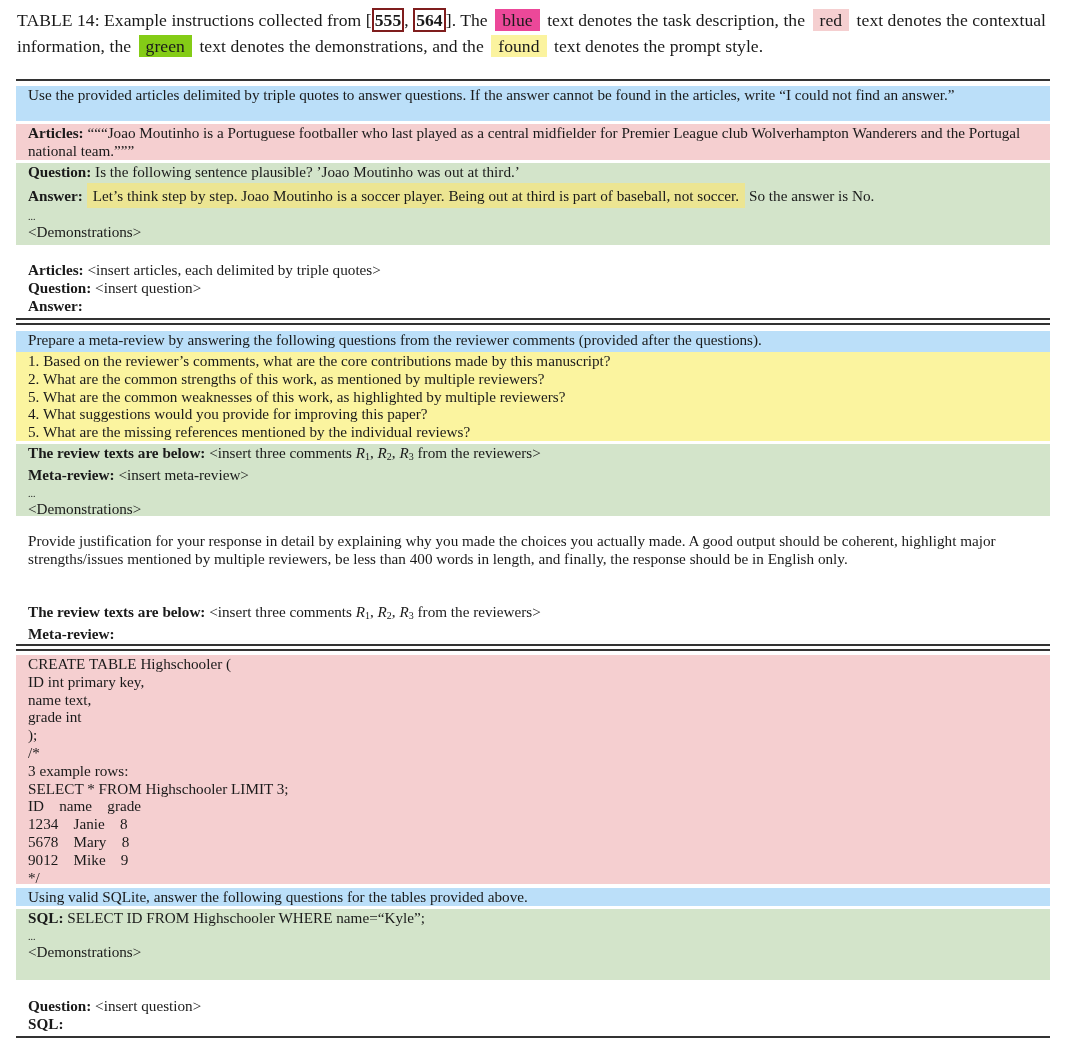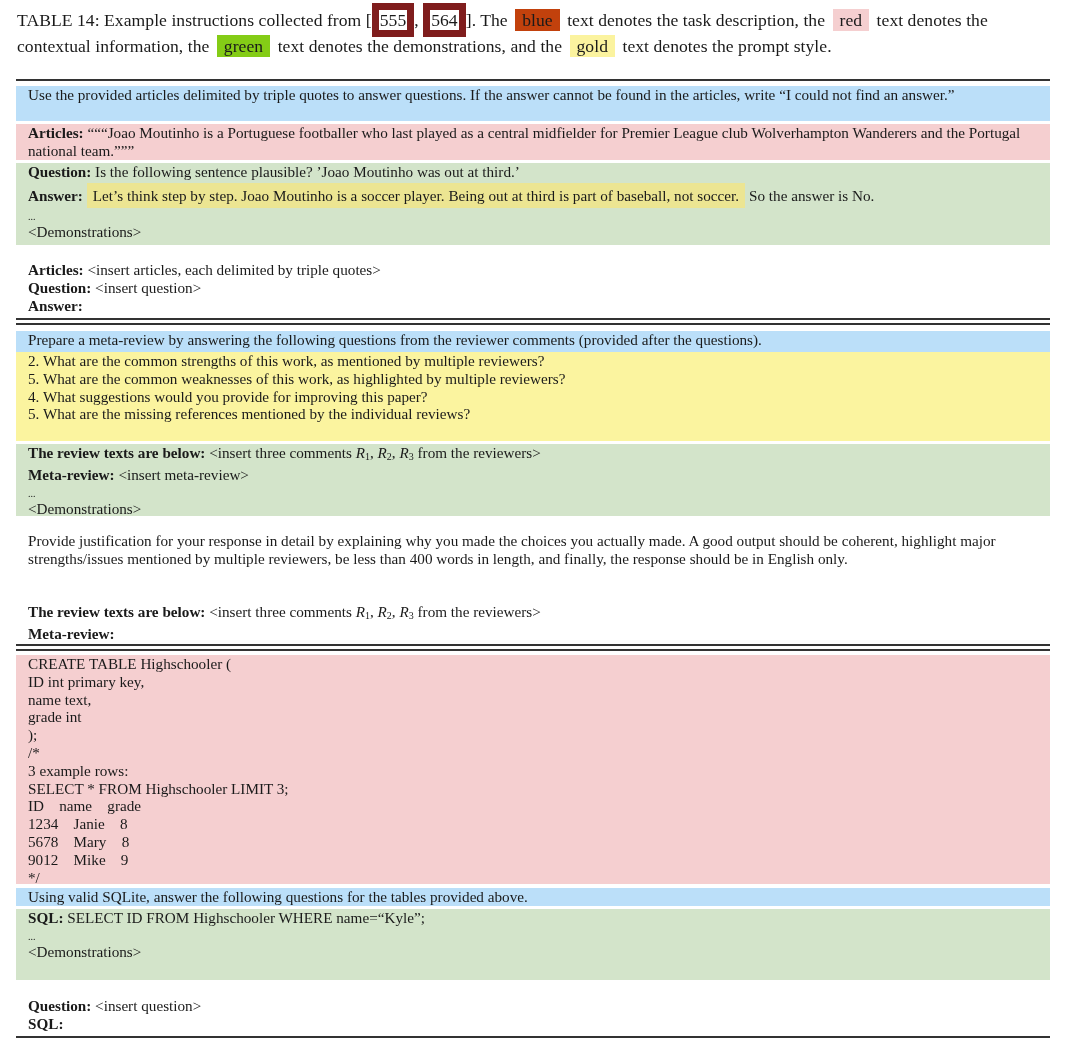--- a/index.html
+++ b/index.html
@@ -6,25 +6,25 @@
     body {
       width: 1080px; height: 1054px; position: relative; overflow: hidden;
       font-family: "Liberation Serif", "DejaVu Serif", serif;
       color: #1a1a1a;
     }
     .caption {
       position: absolute; left: 17px; top: 7px; width: 1040px;
       font-size: 17.6px; line-height: 26px; letter-spacing: 0.05px;
     }
     .hl { padding: 1px 7px; margin: 0 3px; }
-    .hl-blue { background: #c2410c; margin-top: 32px; }
+    .hl-blue { background: #ec4899; margin-top: 32px; }
     .hl-red { background: #f5cfd0; }
     .hl-green { background: #84cc16; }
     .hl-gold { background: #fbf39f; }
-    .cite { border: 7px solid #7f1d1d; padding: 0 1px; }
+    .cite { border: 2px solid #7f1d1d; padding: 0 1px; font-weight: bold; }
     .rule-single { position: absolute; left: 16px; width: 1034px; height: 2px; background: #333; }
     .rule-double { position: absolute; left: 16px; width: 1034px; height: 7px; border-top: 2px solid #333; border-bottom: 2px solid #333; box-sizing: border-box; }
 
     .blk {
       position: absolute; left: 16px; width: 1034px; box-sizing: border-box;
       padding: 0 12px; font-size: 15.2px; line-height: 17.8px;
     }
     .bg-blue { background: #bbdff9; }
     .bg-red { background: #f5cfd0; }
     .bg-green { background: #d3e4ca; }
@@ -42,21 +42,21 @@
 <body>
 
 <div class="caption">
   <span>TABLE 14: Example instructions collected from </span><span>[</span><span class="cite">555</span><span>, </span><span class="cite">564</span><span>]</span><span>. The</span>
   <span class="hl hl-blue">blue</span>
   <span>text denotes the task description, the</span>
   <span class="hl hl-red">red</span>
   <span>text denotes the contextual information, the</span>
   <span class="hl hl-green">green</span>
   <span>text denotes the demonstrations, and the</span>
-  <span class="hl hl-gold">gold</span>
+  <span class="hl hl-gold">found</span>
   <span>text denotes the prompt style.</span>
 </div>
 
 <div class="rule-single" style="top:79px;"></div>
 
 <div class="blk bg-blue" style="top:86px; height:35px; padding-top:0px;">
   <span class="wrap">Use the provided articles delimited by triple quotes to answer questions. If the answer cannot be found in the articles, write “I could not find an answer.”</span>
 </div>
 
 <div class="blk bg-red" style="top:124px; height:36px;">
@@ -76,20 +76,21 @@
   <span class="line"><span class="b">Answer:</span></span>
 </div>
 
 <div class="rule-double" style="top:318px;"></div>
 
 <div class="blk bg-blue" style="top:331px; height:29px;">
   <span class="line">Prepare a meta-review by answering the following questions from the reviewer comments (provided after the questions).</span>
 </div>
 
 <div class="blk bg-yellow" style="top:352px; height:89px;">
+  <span class="line">1. Based on the reviewer’s comments, what are the core contributions made by this manuscript?</span>
   <span class="line">2. What are the common strengths of this work, as mentioned by multiple reviewers?</span>
   <span class="line">5. What are the common weaknesses of this work, as highlighted by multiple reviewers?</span>
   <span class="line">4. What suggestions would you provide for improving this paper?</span>
   <span class="line">5. What are the missing references mentioned by the individual reviews?</span>
 </div>
 
 <div class="blk bg-green" style="top:444px; height:72px;">
   <span class="line"><span class="b">The review texts are below:</span><span> &lt;insert three comments </span><span class="it">R</span><sub>1</sub><span>, </span><span class="it">R</span><sub>2</sub><span>, </span><span class="it">R</span><sub>3</sub><span> from the reviewers&gt;</span></span>
   <span class="line"><span class="b">Meta-review:</span><span> &lt;insert meta-review&gt;</span></span>
   <span class="ell" style="margin-top:4px;">...</span>

